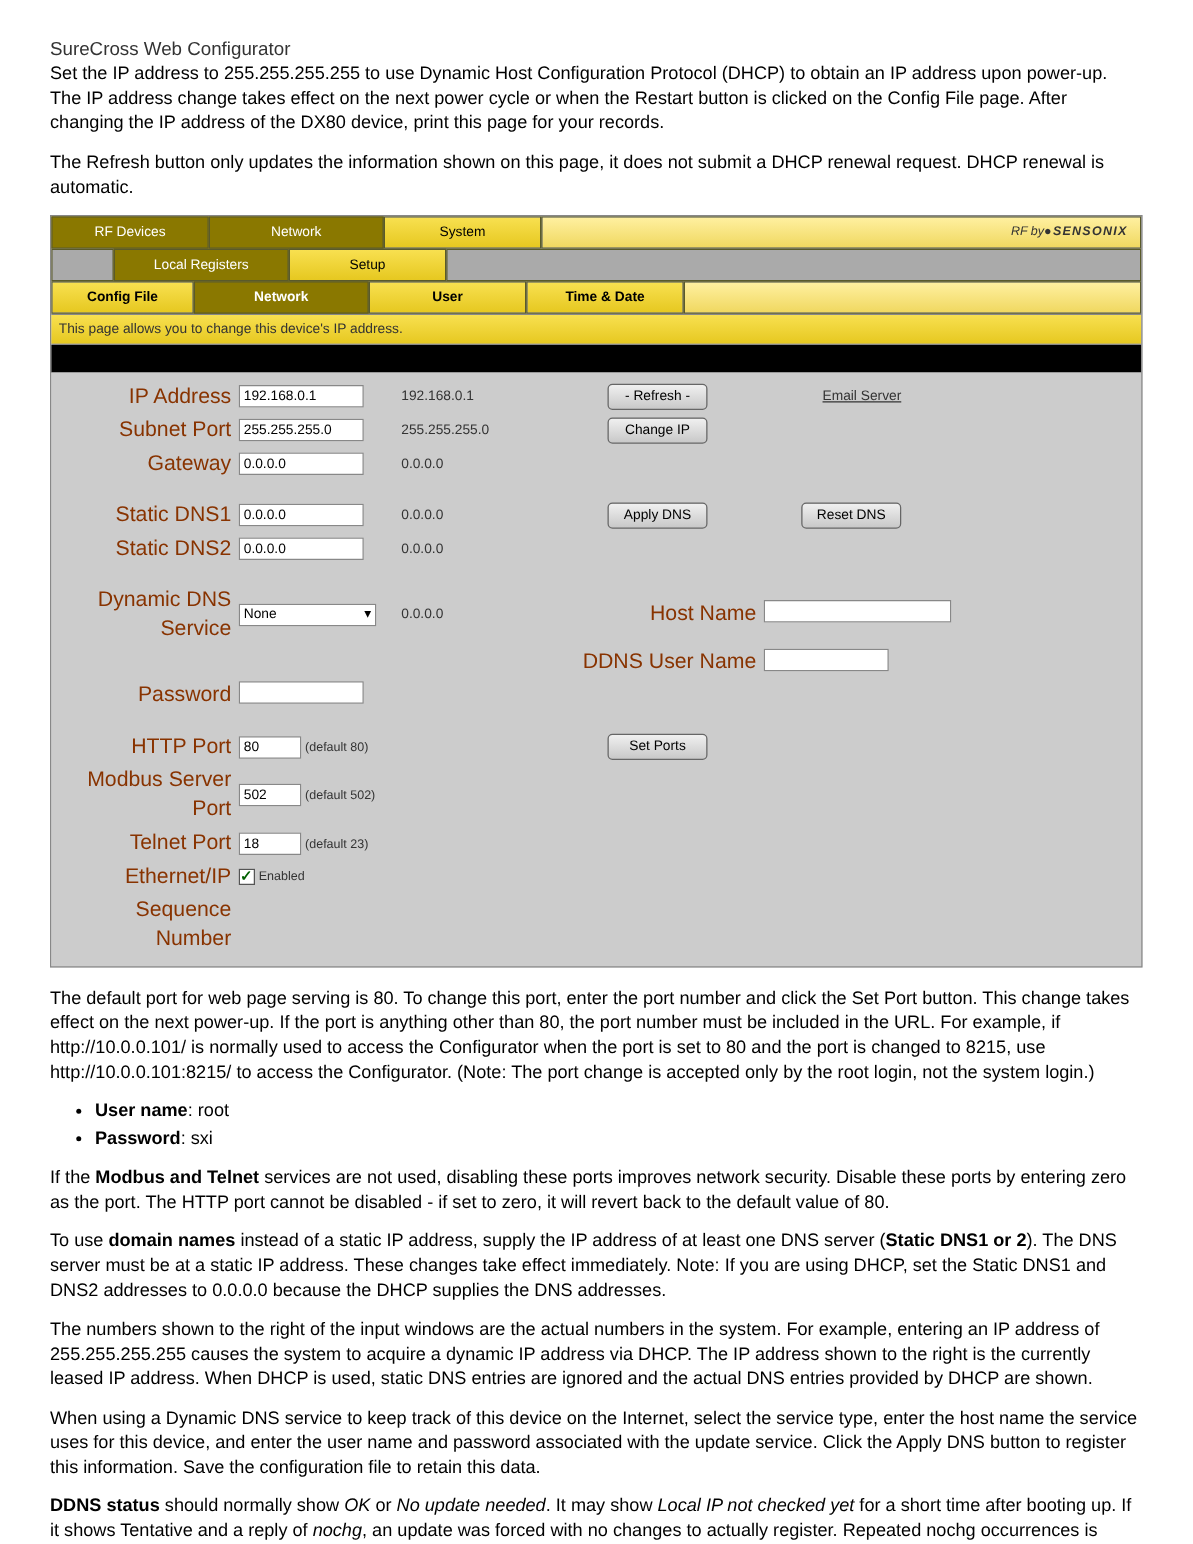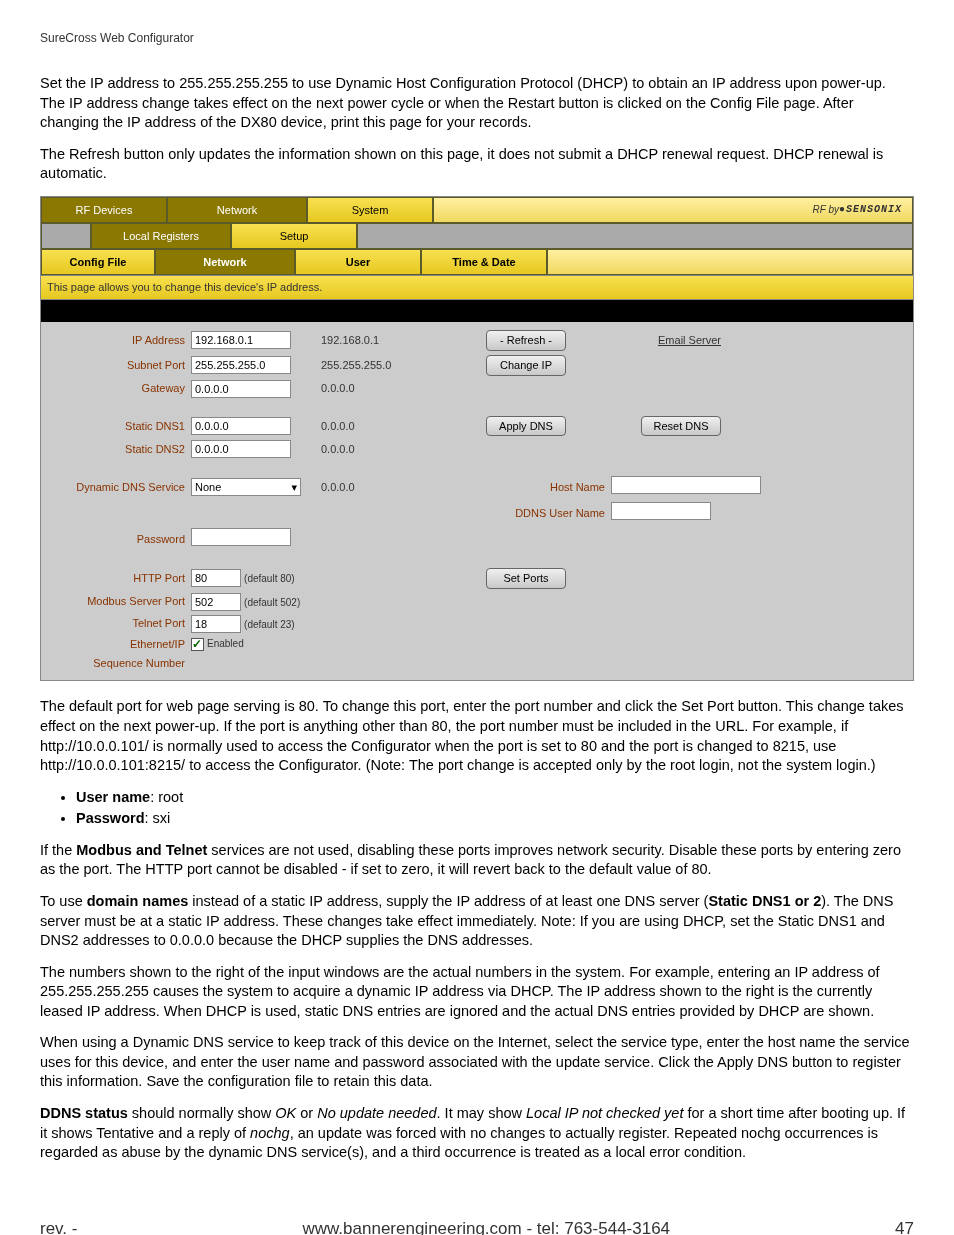--- a/index.html
+++ b/index.html
@@ -1,17 +1,17 @@
 <!DOCTYPE html>
 <html><head>
   <meta charset="utf-8">
   <style>
     * { box-sizing: border-box; margin: 0; padding: 0; }
     body { font-family: Arial, Helvetica, sans-serif; font-size: 14.5px; color: #000; background: #fff; width: 954px; margin: 0 auto; padding: 30px 40px 20px 40px; line-height: 1.35; }
-    .header-small { font-size: 12px; color: #333; margin-bottom: 28px; }
+    .header-small { font-size: 15px; color: #333; }
     p.body-text { margin-bottom: 12px; line-height: 1.35; }
     .screenshot-panel { border: 1px solid #888; background: #ccc; margin: 10px 0 16px 0; font-size: 11px; overflow: hidden; }
     .tab-row { display: flex; height: 26px; }
     .tab { display: flex; align-items: center; justify-content: center; padding: 4px 8px; border: 1px solid #5a5a2a; font-size: 11px; }
     .tab-dark { background: #8a7800; color: #fff; }
     .tab-yellow { background: linear-gradient(to bottom,#f8e050,#e6c820); color: #000; }
     .tab-grey { background: #aaa; color: #333; }
     .tab-yellow-light { background: linear-gradient(to bottom,#fff0a0,#f0d860); color: #000; }
     .tab-row1 .t1 { width: 126px; text-align: center; }
     .tab-row1 .t2 { width: 140px; }
@@ -22,21 +22,21 @@
     .tab-row2 .t2 { width: 126px; }
     .tab-row2 .rest { flex: 1; }
     .tab-row3 .t1 { width: 114px; }
     .tab-row3 .t2 { width: 140px; }
     .tab-row3 .t3 { width: 126px; }
     .tab-row3 .t4 { width: 126px; }
     .tab-row3 .rest { flex: 1; }
     .desc-bar { background: linear-gradient(to bottom,#f8e050,#e6c820); padding: 4px 6px; font-size: 11px; color: #333; border-top: 1px solid #888; border-bottom: 1px solid #888; }
     .black-bar { background: #000; height: 22px; }
     .form-area { background: #ccc; padding: 8px 10px 10px 10px; display: grid; grid-template-columns: 140px 130px 120px 170px 110px; row-gap: 4px; align-items: center; font-size: 11px; }
-    .form-area .lbl { text-align: right; color: #883300; padding-right: 6px; font-size: 11px; }
+    .form-area .lbl { text-align: right; color: #883300; padding-right: 6px; font-size: 17px; }
     .form-area .val-input { background: #fff; border: 1px solid #888; height: 18px; padding: 1px 3px; font-size: 11px; display: inline-block; width: 100px; }
     .form-area .select-input { background: #fff; border: 1px solid #888; height: 18px; padding: 1px 3px; font-size: 11px; display: flex; align-items: center; justify-content: space-between; width: 110px; text-align: right; }
     .form-area .disp { color: #333; font-size: 11px; }
     .form-area .btn { background: linear-gradient(to bottom,#f0f0f0,#c8c8c8); border: 1px solid #666; border-radius: 4px; padding: 2px 8px; font-size: 11px; display: inline-block; text-align: center; min-width: 80px; }
     .form-area .link { text-decoration: underline; color: #333; font-size: 11px; text-align: right; }
     .form-area .note { color: #333; font-size: 10px; }
     .section-gap { grid-column: 1 / -1; height: 10px; }
     .checkbox-icon { display: inline-block; width: 13px; height: 13px; background: #fff; border: 1px solid #555; position: relative; vertical-align: middle; margin-right: 3px; }
     .checkbox-icon.checked::after { content: "✓"; position: absolute; top: -3px; left: 0; color: #006000; font-size: 12px; font-weight: bold; }
     .radio-icon { display: inline-block; width: 12px; height: 12px; border: 1px solid #555; border-radius: 50%; background: #fff; vertical-align: middle; margin-right: 3px; position: relative; }
@@ -55,21 +55,21 @@
 <p class="body-text">Set the IP address to 255.255.255.255 to use Dynamic Host Configuration Protocol (DHCP) to obtain an IP address upon power-up. The IP address change takes effect on the next power cycle or when the Restart button is clicked on the Config File page. After changing the IP address of the DX80 device, print this page for your records.</p>
 <p class="body-text">The Refresh button only updates the information shown on this page, it does not submit a DHCP renewal request. DHCP renewal is automatic.</p>
 
 <div class="screenshot-panel">
   <div class="tab-row tab-row1">
     <div class="tab t1 tab-dark">RF Devices</div>
     <div class="tab t2 tab-dark">Network</div>
     <div class="tab t3 tab-yellow">System</div>
     <div class="tab brand tab-yellow-light">
         <span>RF by </span>
-        <b style="font-family:Liberation Mono, monospace;letter-spacing:1px;">●SENSONIX</b>
+        <b style="font-family:Liberation Sans, sans-serif;letter-spacing:1px;">●SENSONIX</b>
       </div>
   </div>
   <div class="tab-row tab-row2">
     <div class="tab spacer0 tab-grey"></div>
     <div class="tab t1 tab-dark">Local Registers</div>
     <div class="tab t2 tab-yellow">Setup</div>
     <div class="tab rest tab-grey"></div>
   </div>
   <div class="tab-row tab-row3">
     <div class="tab t1 tab-yellow">

